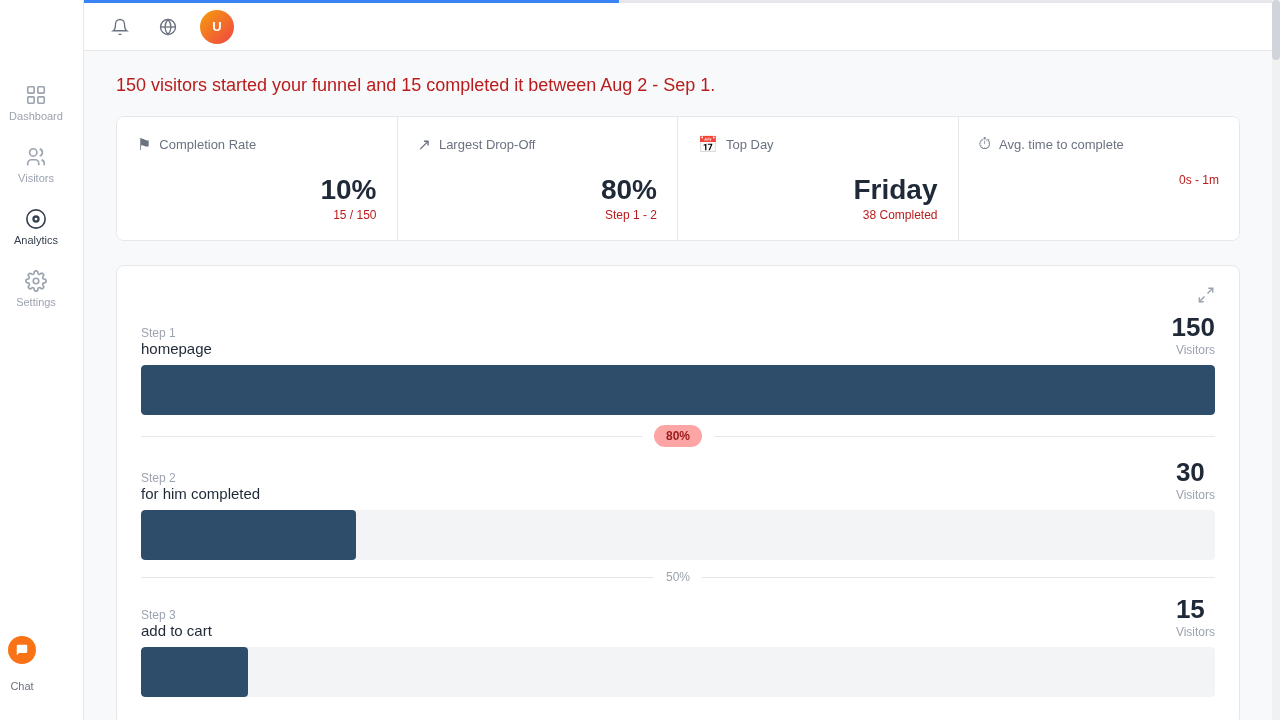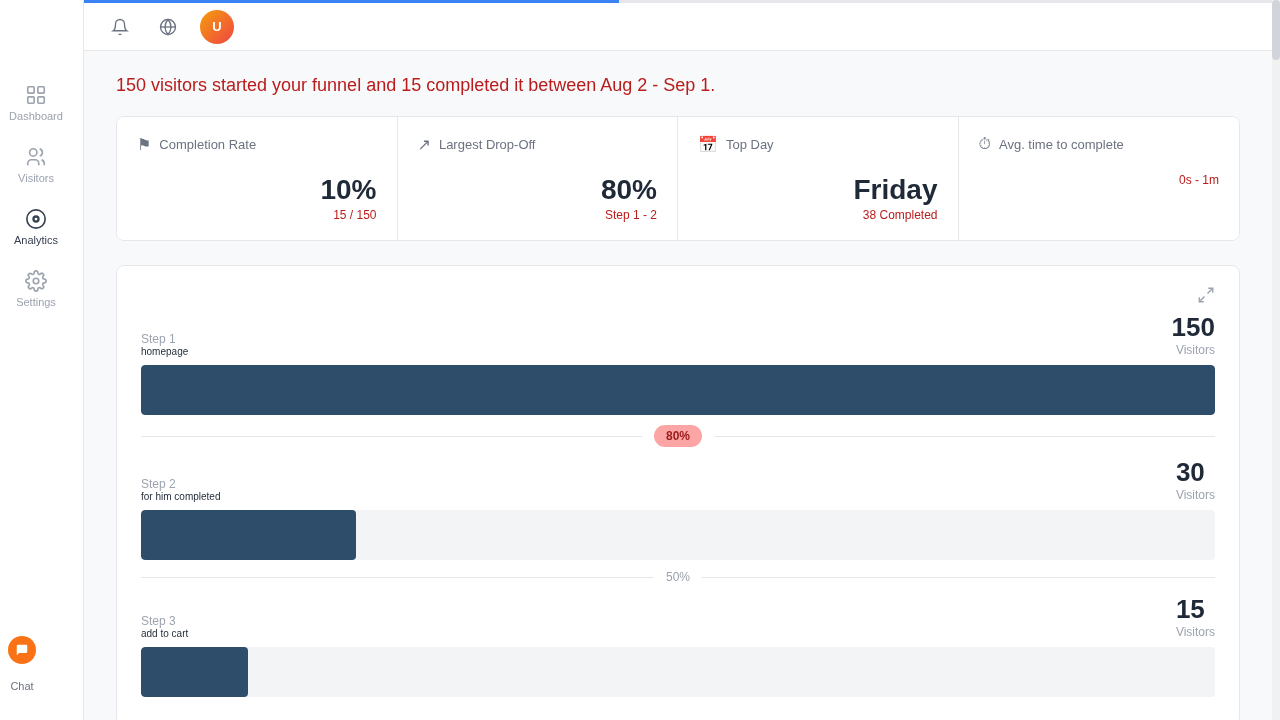--- a/index.html
+++ b/index.html
@@ -226,21 +226,21 @@
       justify-content: space-between;
       align-items: flex-end;
       margin-bottom: 8px;
     }
     .step-num {
       font-size: 12px;
       color: #9ca3af;
       font-weight: 400;
     }
     .step-name {
-      font-size: 10px;
+      font-size: 15px;
       color: #1f2937;
       font-weight: 500;
     }
     .step-count {
       font-size: 26px;
       font-weight: 600;
       color: #1f2937;
       text-align: left;
     }
     .step-visitors-label {

